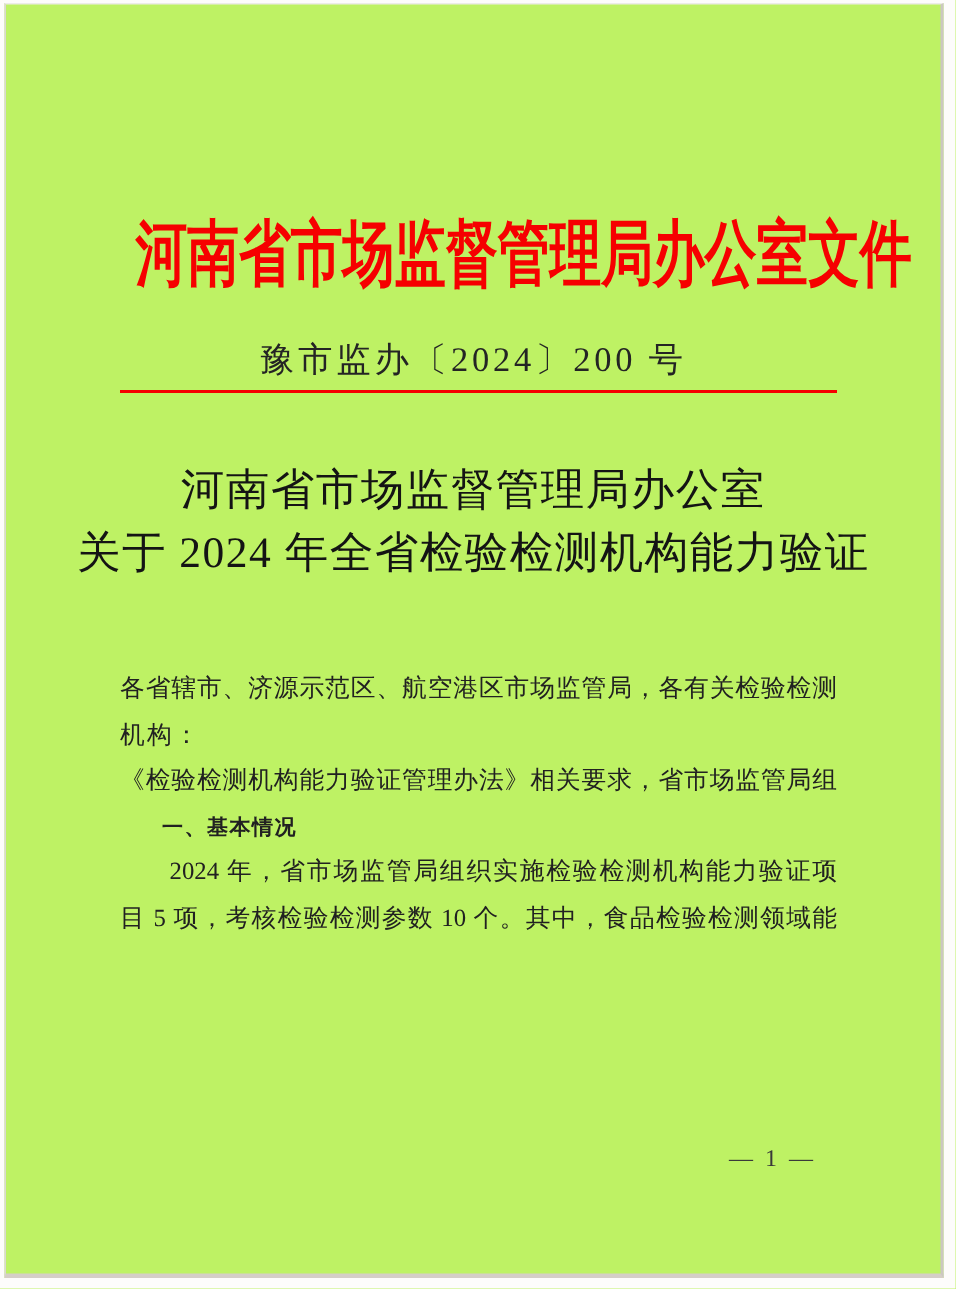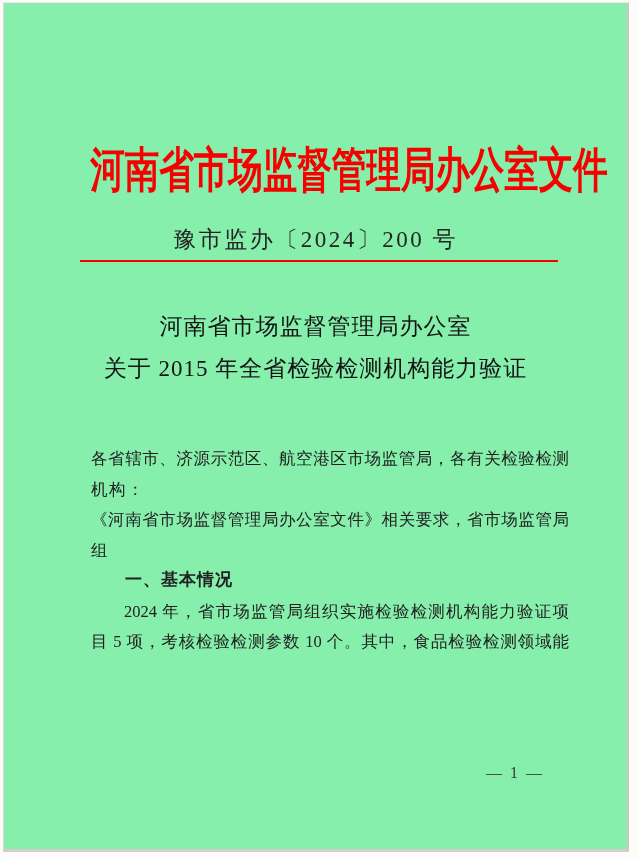--- a/index.html
+++ b/index.html
@@ -18,21 +18,21 @@
     position: absolute;
     inset: 0;
   }
   .page {
     position: absolute;
     left: 3px;
     top: 2px;
     width: 626px;
     height: 850px;
     box-sizing: border-box;
-    background: #86efac;
+    background: #bef264;
     border-top: 1px solid #edebe8;
     border-left: 1px solid #dbd7d2;
     border-right: 2px solid #ccc7c1;
     border-bottom: 3px solid #d5cec6;
   }
   
   .red-header {
     position: absolute;
     top: 137px;
     left: 0;
@@ -70,52 +70,52 @@
     height: 2px;
     background: var(--accent-red, #f60000);
   }
   
   .doc-title {
     position: absolute;
     top: 303px;
     left: 0;
     width: 100%;
     text-align: center;
-    font-size: 23px;
+    font-size: 29px;
     line-height: 42px;
     letter-spacing: 1px;
     color: #141414;
   }
   
   .body-text {
     position: absolute;
     top: 441px;
-    left: 87px;
+    left: 76px;
     width: 478px;
     font-size: 16.5px;
     line-height: 30.5px;
     color: var(--body-text, #212121);
   }
   .bline {
     text-align: justify;
     text-align-last: justify;
     text-justify: inter-character;
   }
   .bline.short {
     text-align: left;
     text-align-last: left;
     letter-spacing: 1.5px;
   }
   .bline.ind {
     text-indent: 2em;
   }
   .bline.hd {
-    font-family: Liberation Mono, monospace;
+    font-family: Liberation Sans, sans-serif;
     font-weight: 700;
-    font-size: 17px;
+    font-size: 14px;
     text-align: center;
     text-align-last: left;
     letter-spacing: 1px;
   }
   
   .page-number {
     position: absolute;
     top: 758px;
     left: 76px;
     width: 478px;
@@ -137,27 +137,27 @@
     <div class="red-header">
       <span class="red-header-text">河南省市场监督管理局办公室文件</span>
     </div>
 
     <div class="doc-number">豫市监办〔2024〕200 号</div>
 
     <div class="red-rule"></div>
 
     <div class="doc-title">
       <div class="title-line">河南省市场监督管理局办公室</div>
-      <div class="title-line">关于 2015 年全省检验检测机构能力验证</div>
+      <div class="title-line">关于 2024 年全省检验检测机构能力验证</div>
     </div>
 
     <div class="body-text">
       <div class="bline">各省辖市、济源示范区、航空港区市场监管局，各有关检验检测</div>
       <div class="bline short">机构：</div>
-      <div class="bline">《河南省市场监督管理局办公室文件》相关要求，省市场监管局组</div>
+      <div class="bline">《检验检测机构能力验证管理办法》相关要求，省市场监管局组</div>
       <div class="bline hd ind">一、基本情况</div>
       <div class="bline ind">2024 年，省市场监管局组织实施检验检测机构能力验证项</div>
       <div class="bline">目 5 项，考核检验检测参数 10 个。其中，食品检验检测领域能</div>
     </div>
 
     <div class="page-number">— 1 —</div>
 
   </div>
 </div>
 

